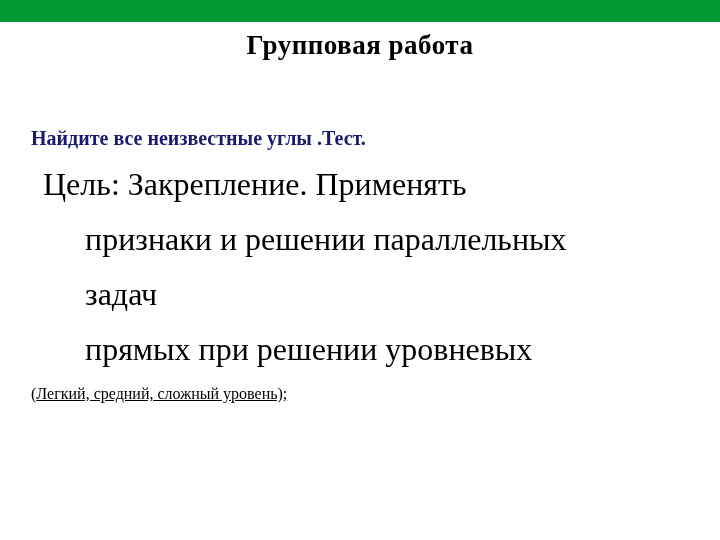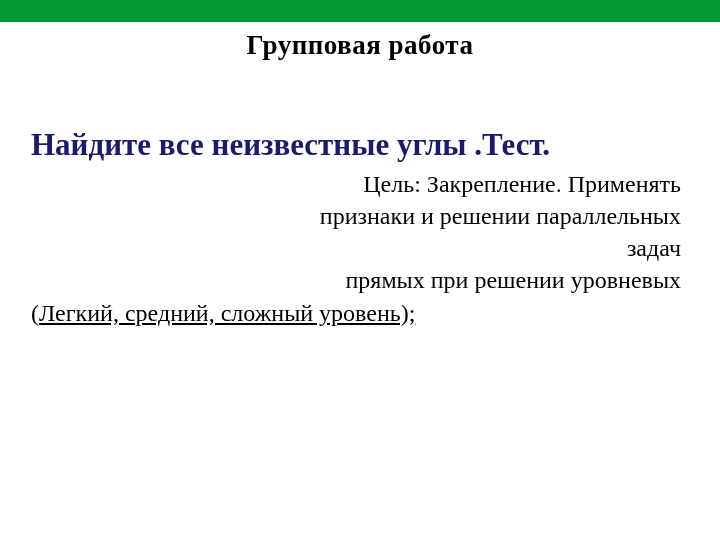--- a/index.html
+++ b/index.html
@@ -50,39 +50,38 @@
   }
   .body-block {
     position: absolute;
     top: 125px;
     left: 31px;
     width: 650px;
   }
   .line-bold {
     font-family: "Liberation Serif", serif;
     font-weight: bold;
-    font-size: 31px;
+    font-size: 20px;
     color: #1a1a6e;
     line-height: 1.32;
     margin: 0 0 2px 0;
   }
   .line-normal {
     font-family: "Liberation Serif", serif;
-    font-size: 24px;
+    font-size: 32px;
     color: #000000;
     line-height: 1.34;
-    margin: 0;
-    text-align: right;
+    margin: 12px;
   }
   .indent {
     padding-left: 42px;
   }
   .line-underline {
     font-family: "Liberation Serif", serif;
-    font-size: 24px;
+    font-size: 16px;
     color: #000000;
     line-height: 1.34;
     margin: 0;
   }
   .line-underline .u {
     text-decoration: underline;
   }
 </style>
 </head>
 <body>

